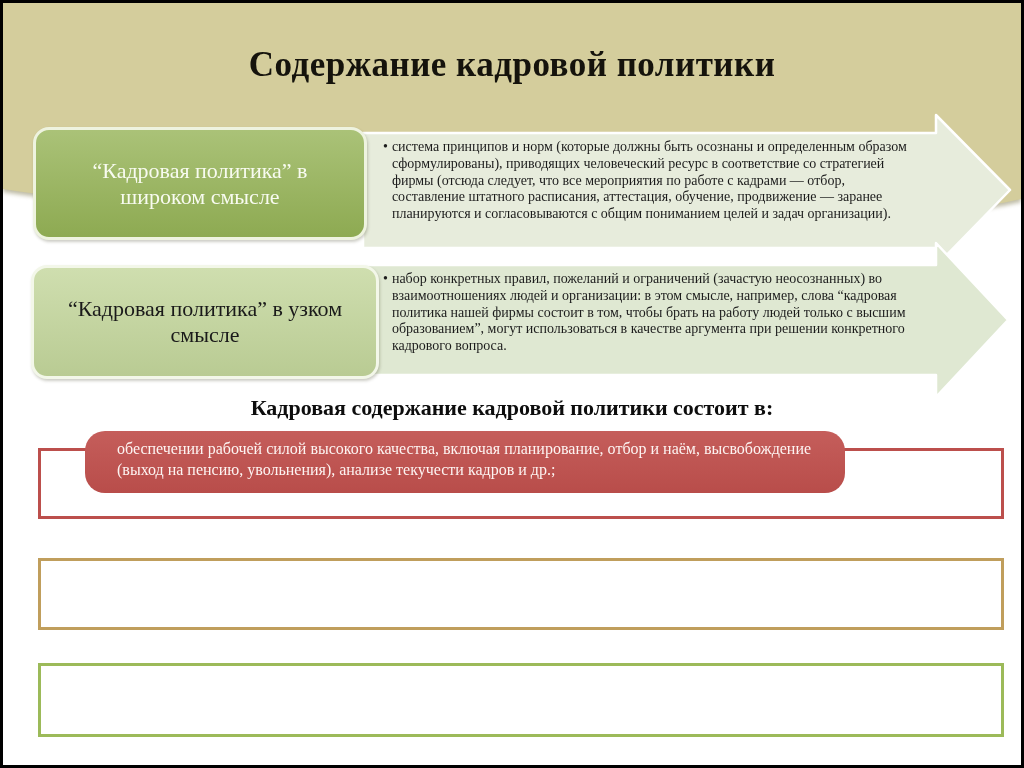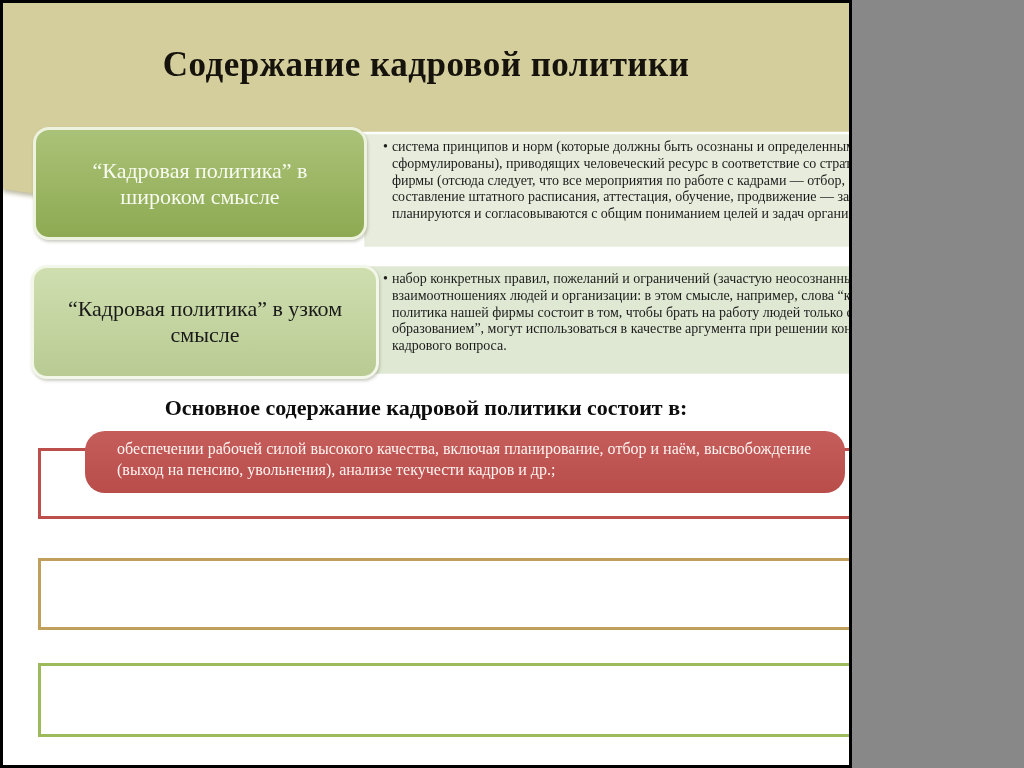--- a/index.html
+++ b/index.html
@@ -1,17 +1,17 @@
 <!DOCTYPE html>
 <html><head>
 <meta charset="utf-8">
 <style>
   html,body{margin:0;padding:0;background:#888;}
   #slide{
-    position:relative;width:852px;height:768px;box-sizing:border-box;
+    position:relative;width:1024px;height:768px;box-sizing:border-box;
     background:#ffffff;border:3px solid #000;overflow:hidden;
     font-family:"Liberation Serif", serif;
   }
   .abs{position:absolute;}
   
   #band-svg{left:0;top:0;filter:drop-shadow(0 3px 2px rgba(110,105,55,.45));}
   
   #slide-title{
     left:0;top:42px;width:100%;text-align:center;
     font-size:35px;font-weight:bold;color:#15130c;letter-spacing:.5px;
@@ -80,21 +80,21 @@
     <span>набор конкретных правил, пожеланий и ограничений (зачастую неосознанных) во взаимоотношениях людей и организации: в этом смысле, например, слова “кадровая политика нашей фирмы состоит в том, чтобы брать на работу людей только с высшим образованием”, могут использоваться в качестве аргумента при решении конкретного кадрового вопроса.</span>
   </div>
 
   <div id="def-box-wide" class="abs def-box" style="background-color: rgb(149, 179, 86); color: rgb(248, 251, 240);">
     <span>“Кадровая политика” в широком смысле</span>
   </div>
   <div id="def-box-narrow" class="abs def-box" style="background-color: rgb(195, 214, 155); color: rgb(26, 26, 26);">
     <span>“Кадровая политика” в узком смысле</span>
   </div>
 
-  <div id="subtitle" class="abs">Основное содержание кадровой политики состоит в:</div>
+  <div id="subtitle" class="abs">Кадровая содержание кадровой политики состоит в:</div>
 
   <div id="outline-1" class="abs item-outline" style="border-color: rgb(188, 79, 76);"></div>
   <div id="item-box-1" class="abs item-box" style="background-color: rgb(192, 80, 77); color: rgb(253, 244, 242);">
     <span>обеспечении рабочей силой высокого качества, включая планирование, отбор и наём, высвобождение (выход на пенсию, увольнения), анализе текучести кадров и др.;</span>
   </div>
 
   <div id="outline-2" class="abs item-outline" style="border-color: rgb(192, 158, 92);"></div>
 
   <div id="outline-3" class="abs item-outline" style="border-color: rgb(156, 186, 89);"></div>
 

